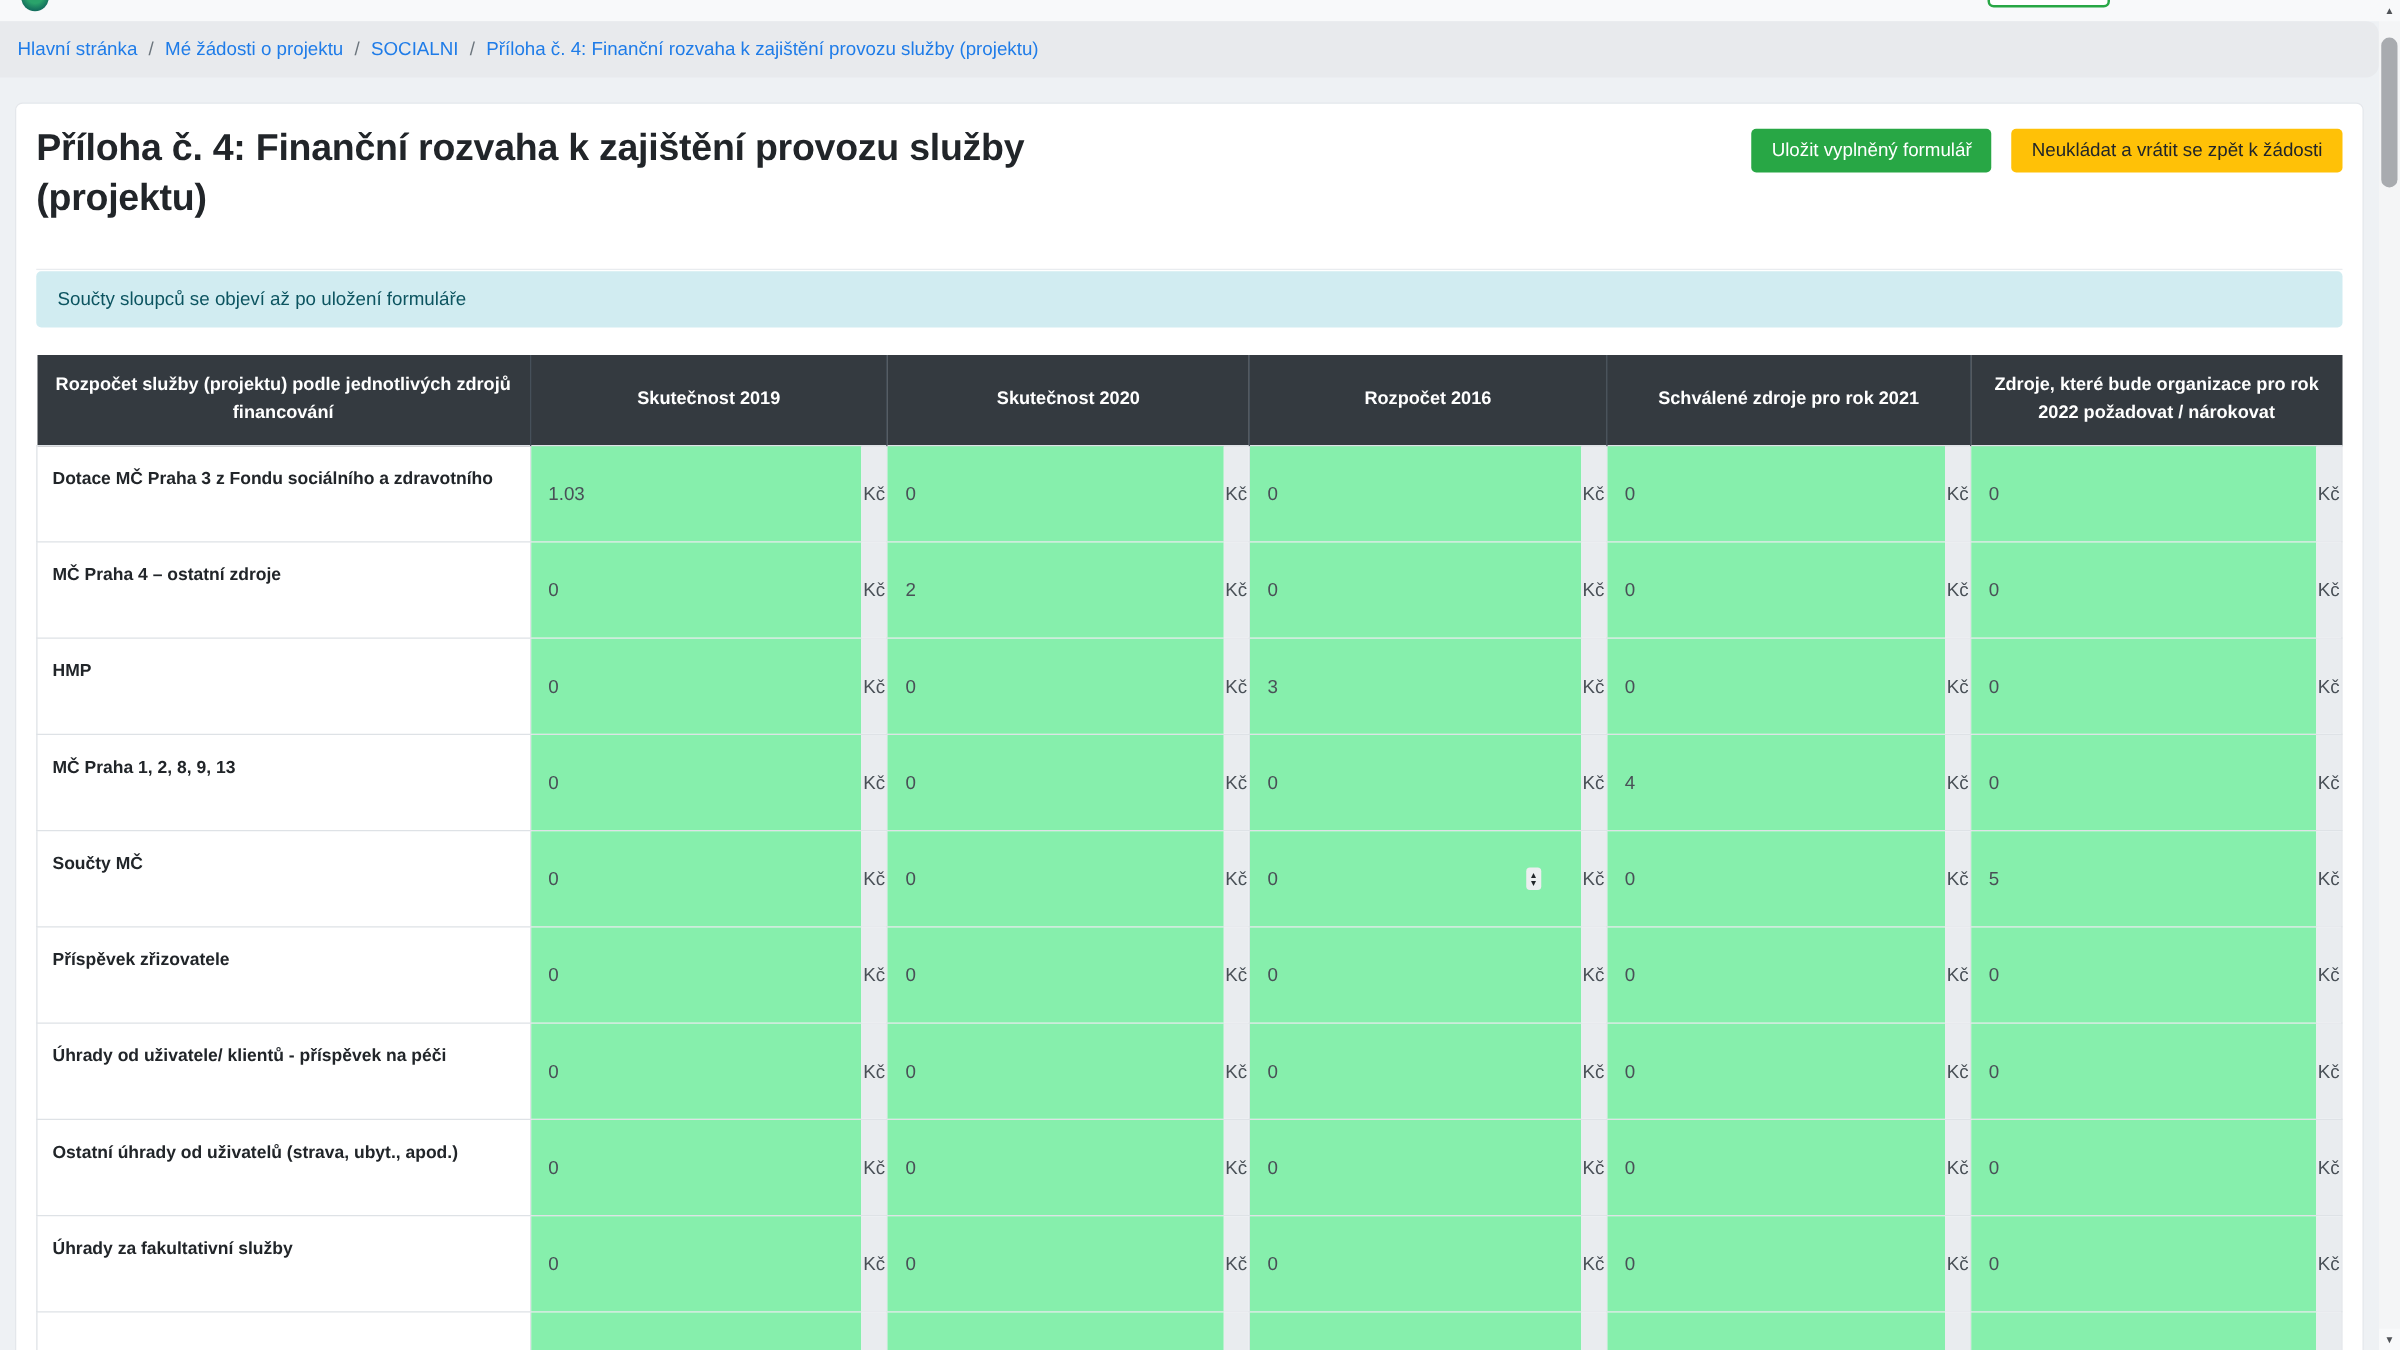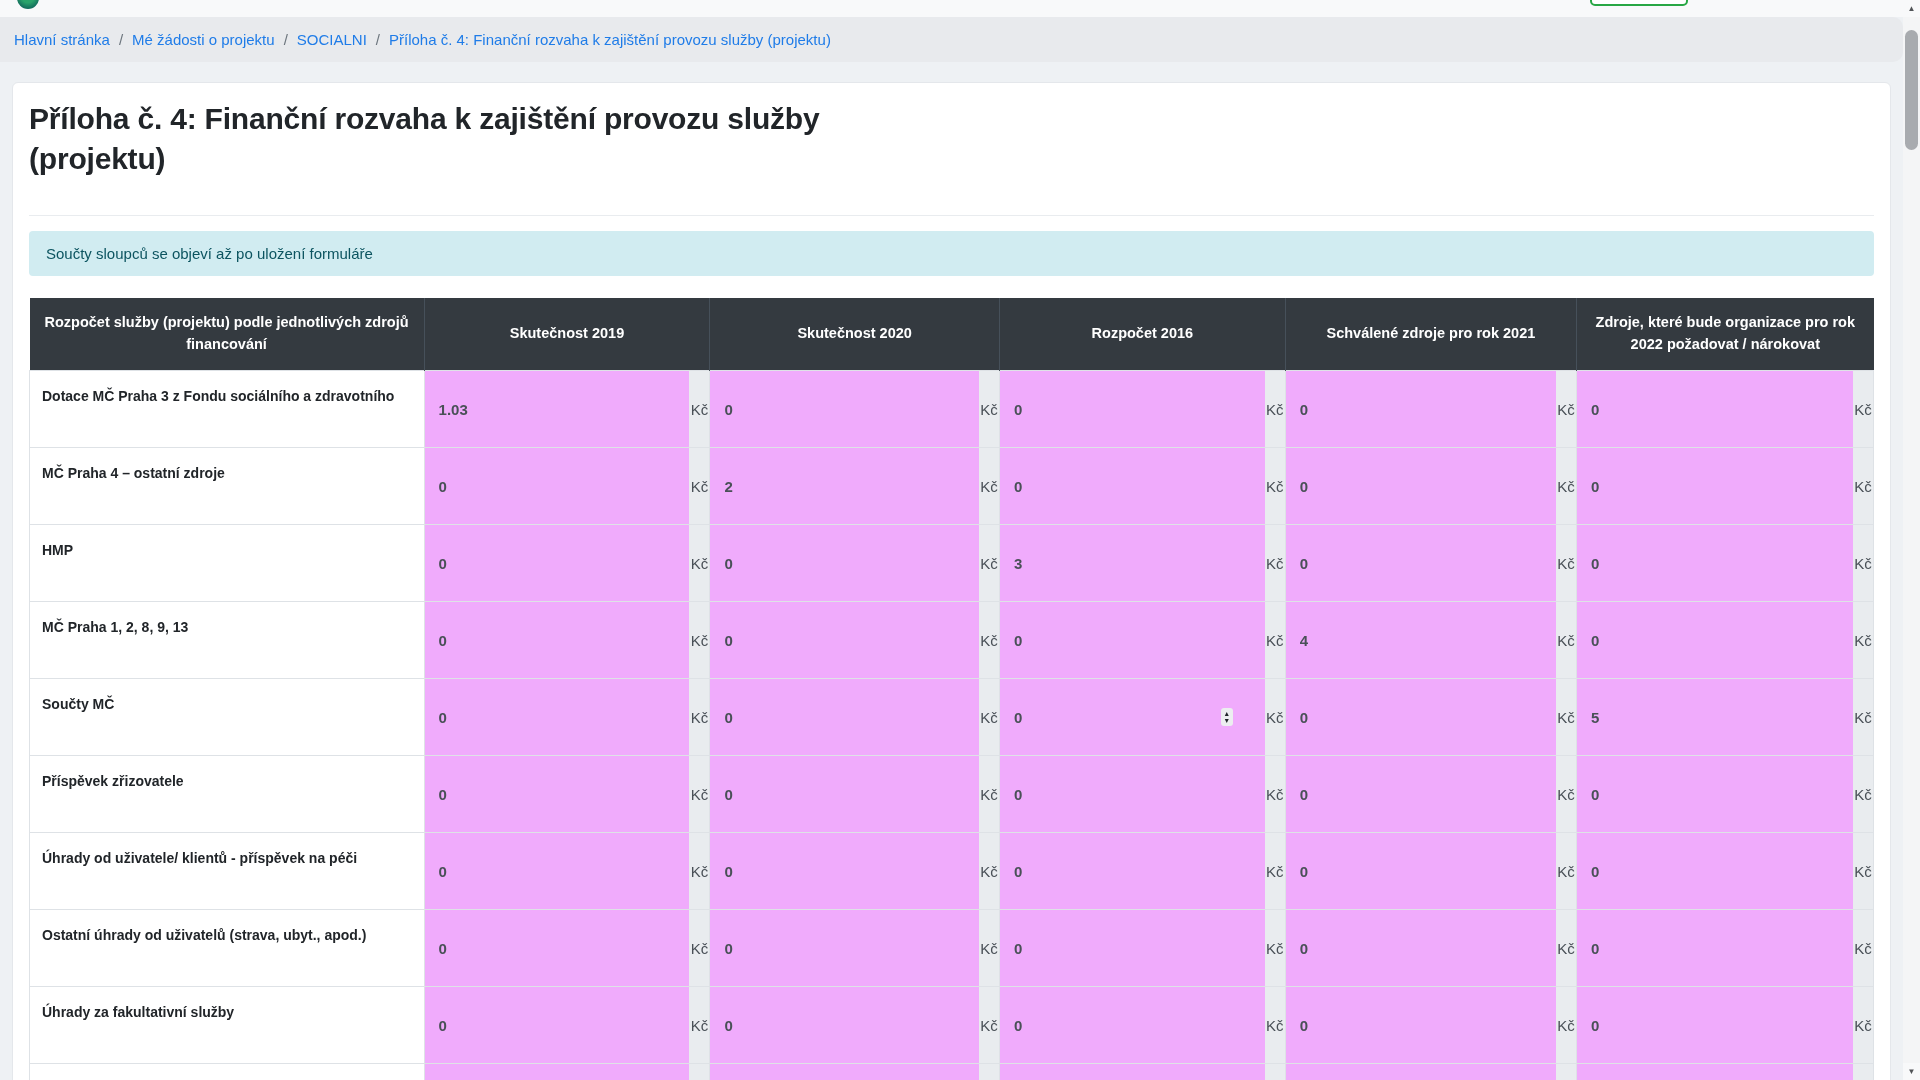--- a/index.html
+++ b/index.html
@@ -35,35 +35,35 @@
   .card{position:absolute;left:12px;top:82px;width:1879px;background:#fff;border:1px solid #e4e7eb;
     border-radius:6px;padding:16px 16px 40px 16px;min-height:1100px;}
   .card-head{display:flex;align-items:flex-start;}
   .page-title{width:900px;font-size:30px;font-weight:700;line-height:1.33;color:var(--c-text);letter-spacing:-0.2px;}
   .head-buttons{margin-left:auto;display:flex;gap:16px;margin-top:4px;}
   .btn{border:none;border-radius:4px;font-size:15px;padding:9px 16px;cursor:pointer;white-space:nowrap;
     font-family:inherit;}
   .btn-green{background:var(--c-green);color:#fff;}
   .btn-yellow{background:var(--c-yellow);color:var(--c-text);}
   .divider{border:none;border-top:1px solid #e9ecef;margin-top:36px;}
-  .alert-info{margin-top:15px;height:45px;background:var(--c-info-bg);color:var(--c-info-text);
+  .alert-info{margin-top:1px;height:45px;background:var(--c-info-bg);color:var(--c-info-text);
     border-radius:4px;display:flex;align-items:center;padding-left:17px;font-size:15px;}
 
   
   table{width:100%;border-collapse:collapse;table-layout:fixed;margin-top:22px;}
   col.c1{width:21.4%} col.c2{width:15.5%} col.c3{width:15.7%} col.c4{width:15.5%} col.c5{width:15.8%} col.c6{width:16.1%}
   thead th{background:var(--c-header-bg);color:#fff;height:73px;font-size:14.5px;font-weight:700;
     text-align:center;vertical-align:middle;padding:8px 14px;border-right:1px solid #46505a;line-height:1.5;}
   thead th:last-child{border-right:none;}
   tbody td{border:1px solid var(--c-border);height:76px;}
   td.rowlabel{font-weight:700;font-size:14px;vertical-align:top;padding:15px 10px 0 12px;line-height:1.45;}
   td.numcell{padding:0;}
   .igroup{display:flex;height:76px;align-items:stretch;position:relative;}
-  .igroup input{flex:1;border:none;outline:none;background:#f0abfc;font-family:inherit;font-size:15px;
-    color:var(--c-value);padding-left:14px;min-width:0;font-weight:bold;}
+  .igroup input{flex:1;border:none;outline:none;background:#86efac;font-family:inherit;font-size:15px;
+    color:var(--c-value);padding-left:14px;min-width:0;}
   .suffix{width:20px;background:var(--c-suffix-bg);color:var(--c-value);font-size:15px;
     display:flex;align-items:center;justify-content:center;flex:none;}
   .spinner{position:absolute;right:52px;top:50%;transform:translateY(-50%);display:flex;flex-direction:column;
     align-items:center;background:#eceef0;border-radius:3px;padding:2px 4px;font-size:8px;line-height:7px;
     color:#212529;cursor:pointer;}
 
   
   .scrollbar{position:fixed;right:0;top:0;width:17px;height:1080px;background:#f4f5f6;z-index:50;}
   .sb-btn{position:absolute;left:0;width:17px;height:17px;background:#f8f9fa;color:#505357;font-size:8px;
     display:flex;align-items:center;justify-content:center;cursor:pointer;}
@@ -84,20 +84,24 @@
     <a class="crumb-link">Mé žádosti o projektu</a>
     <span class="crumb-sep">/</span>
     <a class="crumb-link">SOCIALNI</a>
     <span class="crumb-sep">/</span>
     <a class="crumb-link">Příloha č. 4: Finanční rozvaha k zajištění provozu služby (projektu)</a>
   </div>
 
 <div class="card">
   <div class="card-head">
     <h1 class="page-title">Příloha č. 4: Finanční rozvaha k zajištění provozu služby (projektu)</h1>
+    <div class="head-buttons">
+      <button class="btn btn-green">Uložit vyplněný formulář</button>
+      <button class="btn btn-yellow">Neukládat a vrátit se zpět k žádosti</button>
+    </div>
   </div>
 
   <hr class="divider">
 
   <div class="alert-info">Součty sloupců se objeví až po uložení formuláře</div>
 
   <table>
     <colgroup>
         <col class="c1">
         <col class="c2">

